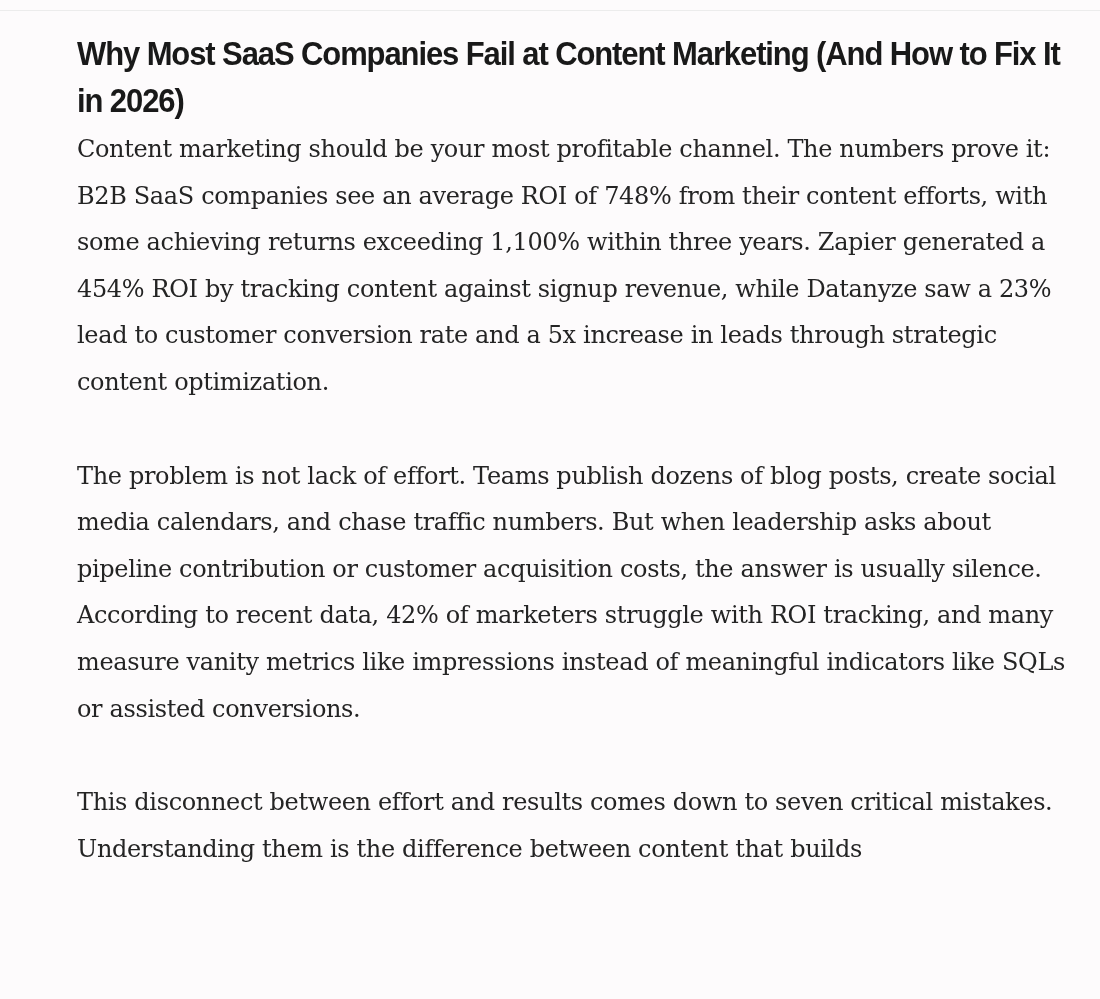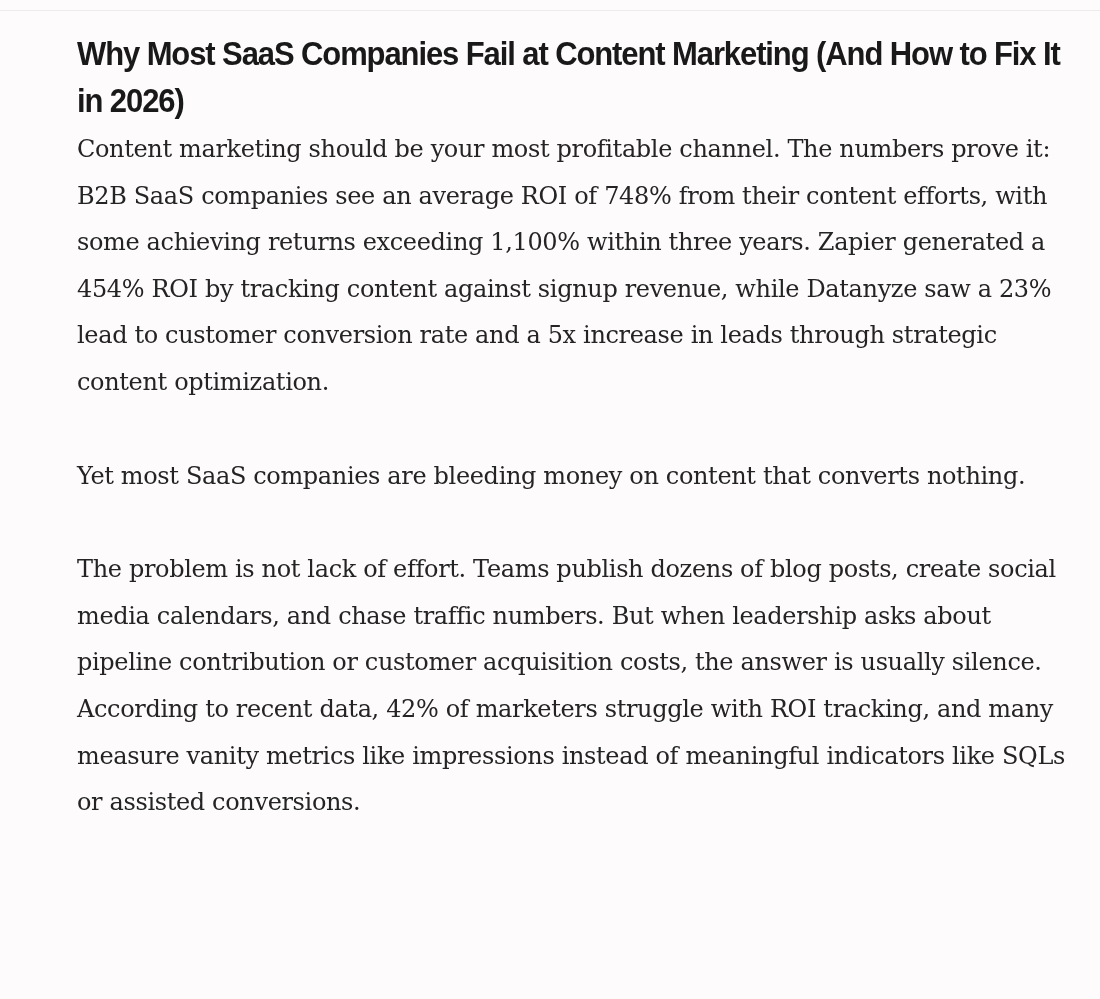--- a/index.html
+++ b/index.html
@@ -48,16 +48,16 @@
 </style>
 </head>
 <body>
 
 <div class="top-rule"></div>
 
 <article class="article">
   <h1 class="title">Why Most SaaS Companies Fail at Content Marketing (And How to Fix It in 2026)</h1>
   <div class="body">
     <p class="para">Content marketing should be your most profitable channel. The numbers prove it: B2B SaaS companies see an average ROI of 748% from their content efforts, with some achieving returns exceeding 1,100% within three years. Zapier generated a 454% ROI by tracking content against signup revenue, while Datanyze saw a 23% lead to customer conversion rate and a 5x increase in leads through strategic content optimization.</p>
-    <p class="para">Yet most SaaS companies are bleeding money on content that converts nothing.</p>
     <p class="para">The problem is not lack of effort. Teams publish dozens of blog posts, create social media calendars, and chase traffic numbers. But when leadership asks about pipeline contribution or customer acquisition costs, the answer is usually silence. According to recent data, 42% of marketers struggle with ROI tracking, and many measure vanity metrics like impressions instead of meaningful indicators like SQLs or assisted conversions.</p>
+    <p class="para">This disconnect between effort and results comes down to seven critical mistakes. Understanding them is the difference between content that builds</p>
   </div>
 </article>
 
 </body></html>

